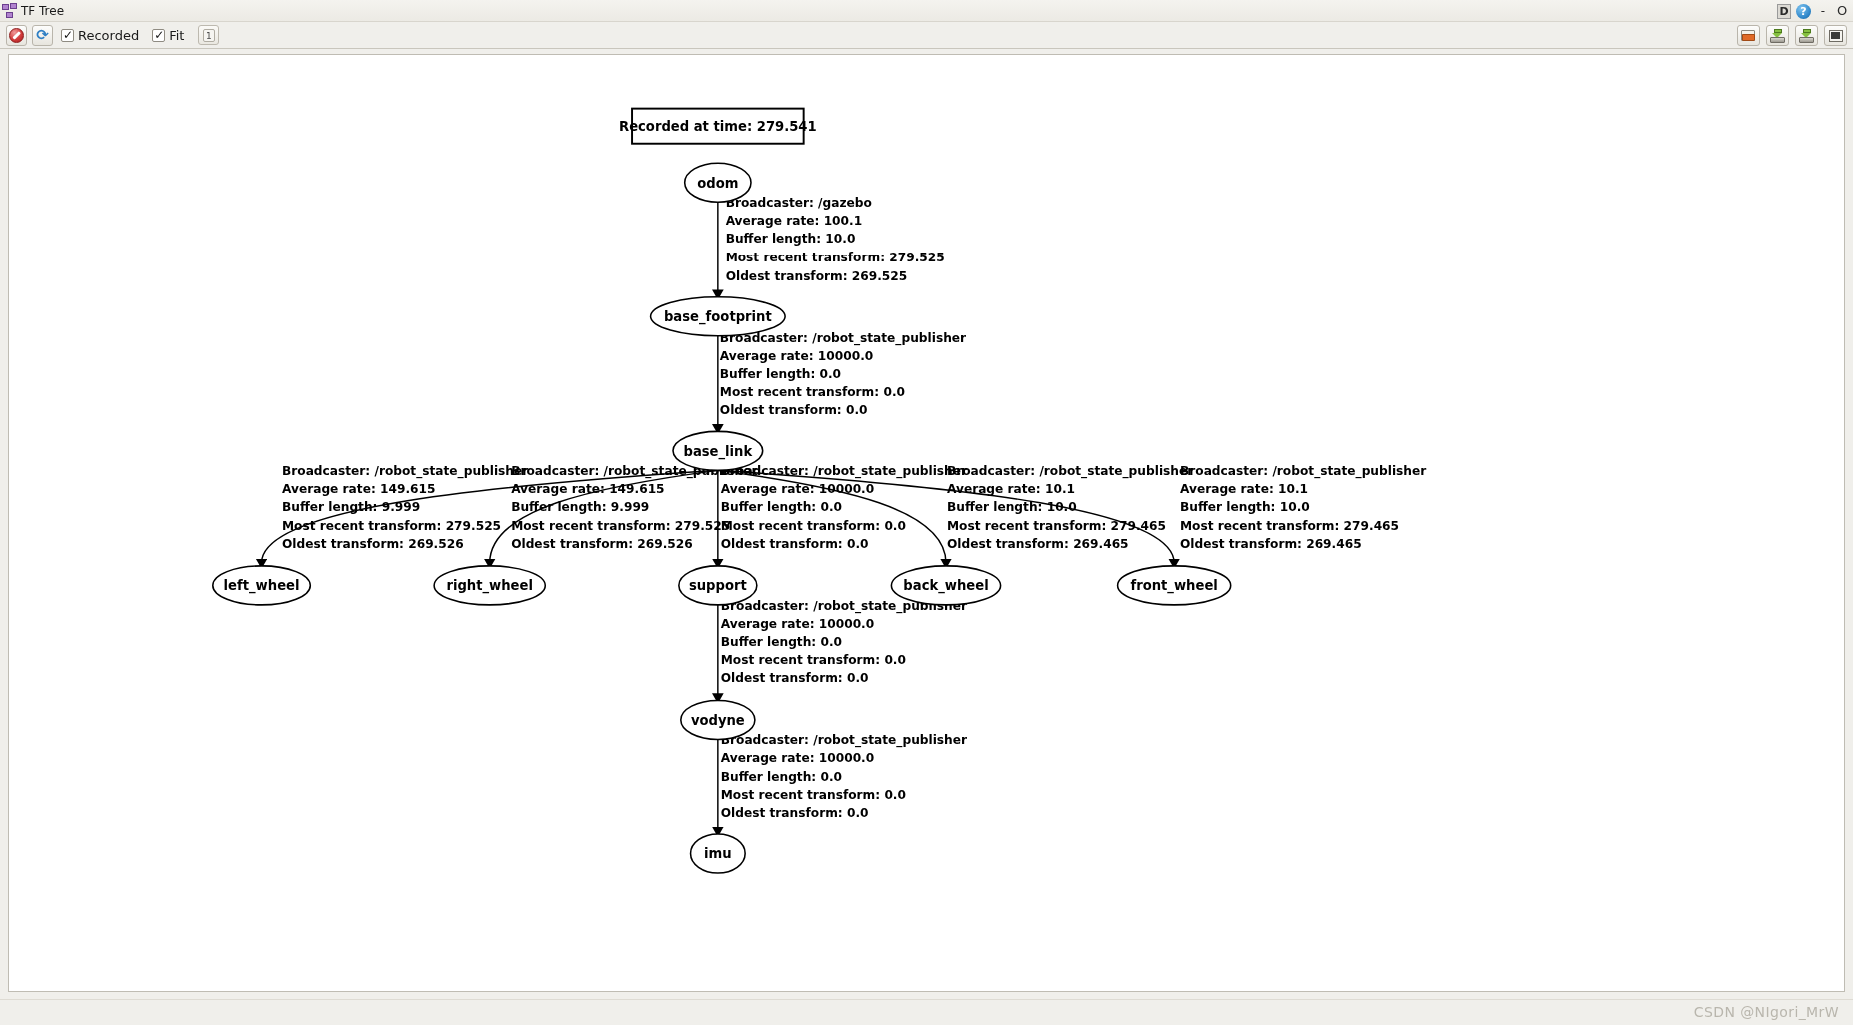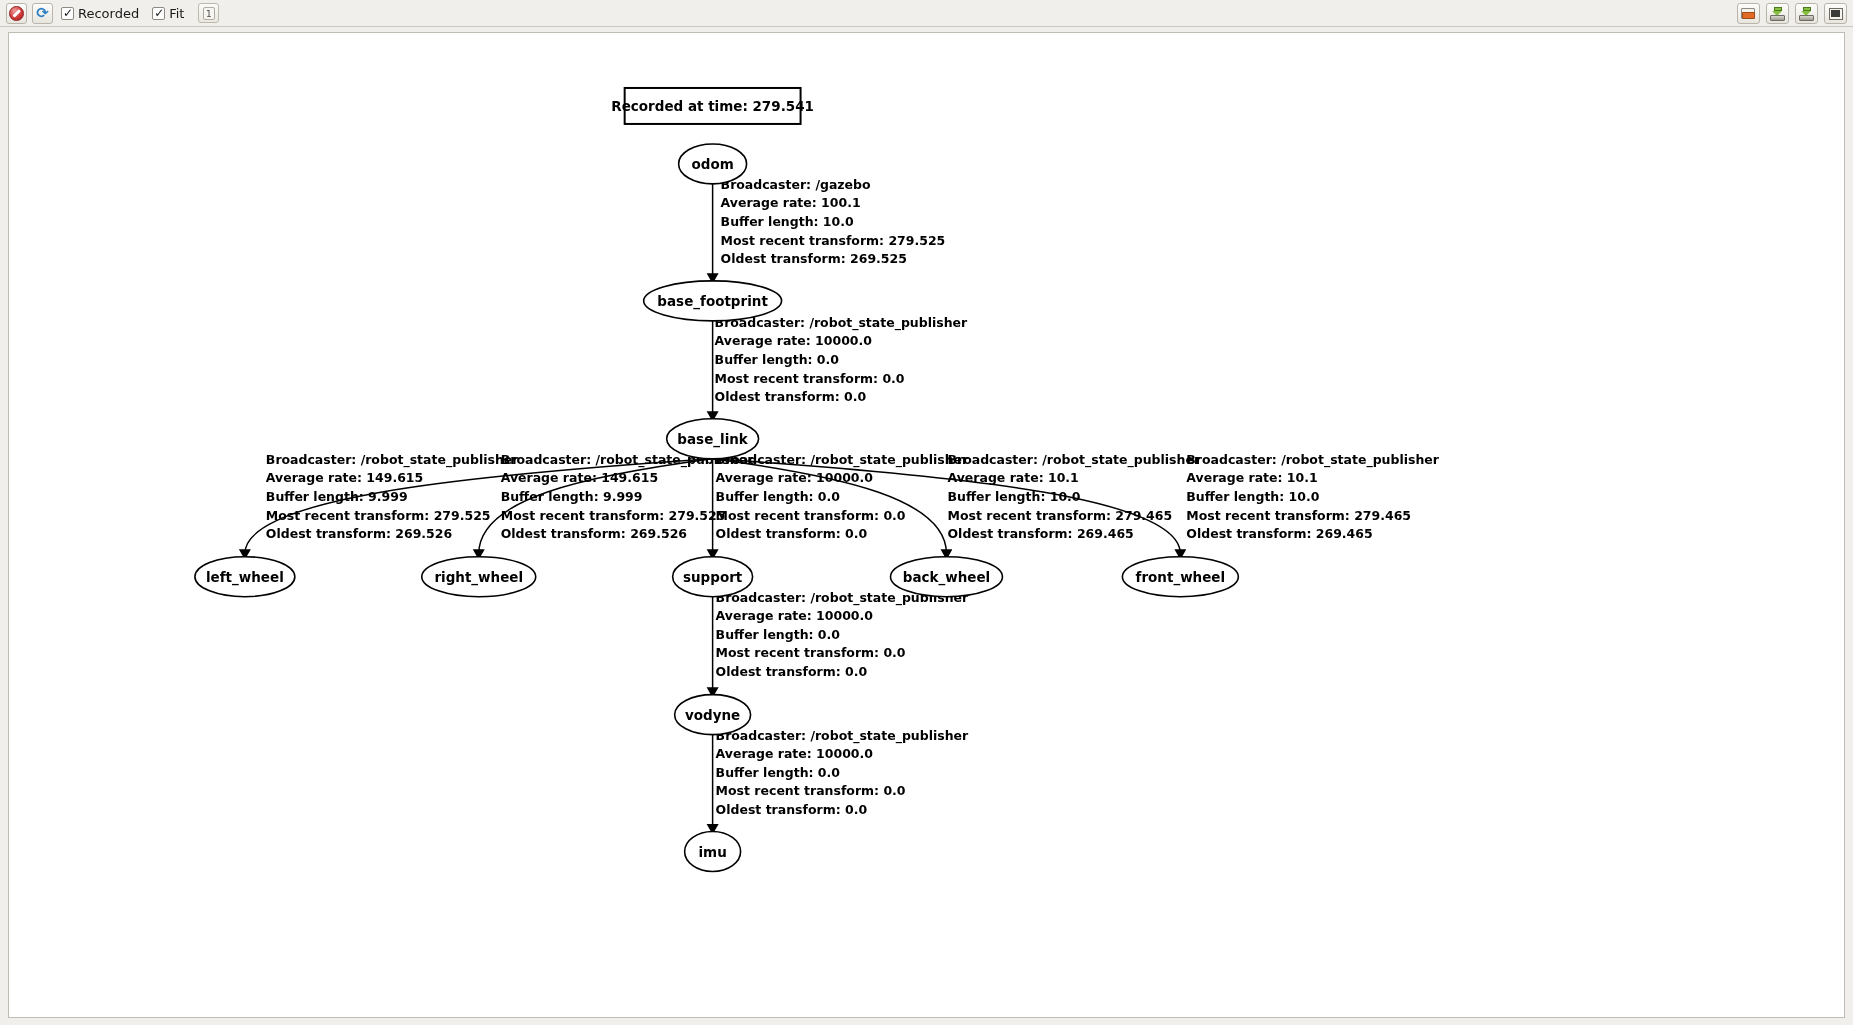--- a/index.html
+++ b/index.html
@@ -218,20 +218,36 @@
     font-size: 14px; color: #b9b6ad;
     font-family: "DejaVu Sans", sans-serif;
     letter-spacing: 0.4px;
   }
 </style>
 </head>
 <body>
 
 <div class="window">
 
+  <div class="titlebar">
+    <div class="titlebar-left">
+      <span class="app-icon">
+        <span class="sq s1"></span>
+          <span class="sq s2"></span>
+          <span class="sq s3"></span>
+      </span>
+      <span class="title-text">TF Tree</span>
+    </div>
+    <div class="titlebar-right">
+      <span class="tb-d">D</span>
+      <span class="tb-help">?</span>
+      <span class="tb-min">-</span>
+      <span class="tb-max">O</span>
+    </div>
+  </div>
 
   <div class="toolbar">
     <div class="tool-btn">
       <span class="icon-stop"></span>
     </div>
     <div class="tool-btn">
       <span class="icon-refresh">⟳</span>
     </div>
 
     <label class="chk-wrap">
@@ -402,14 +418,17 @@
             </g>
           </g>
         <g id="banner-layer">
           <rect class="rec-box" x="616" y="55" width="176" height="36"></rect>
           <text class="rec-text" id="banner-text" x="704" y="74">Recorded at time: 279.541</text>
         </g>
       </svg>
     </div>
   </div>
 
+  <div class="statusbar">
+    <span class="watermark">CSDN @NIgori_MrW</span>
+  </div>
 
 </div>
 
 </body></html>

